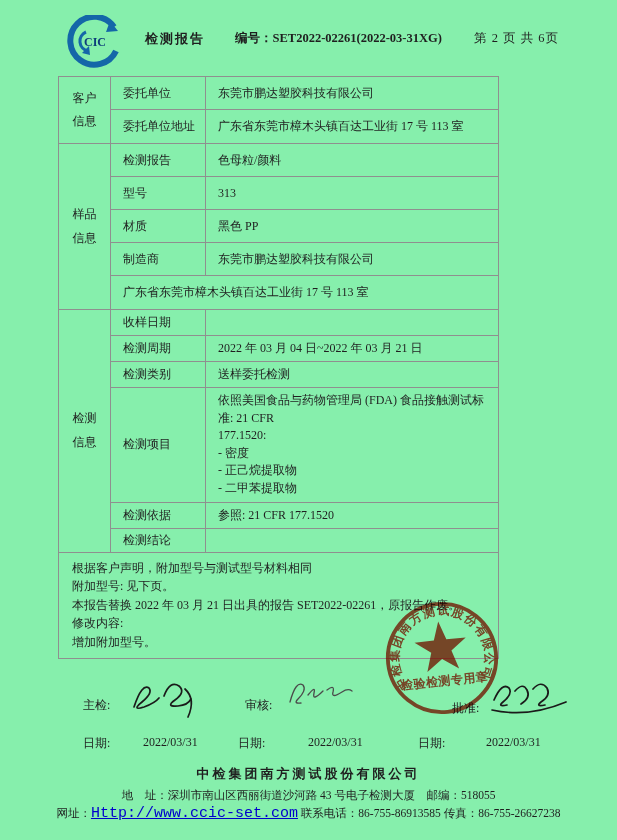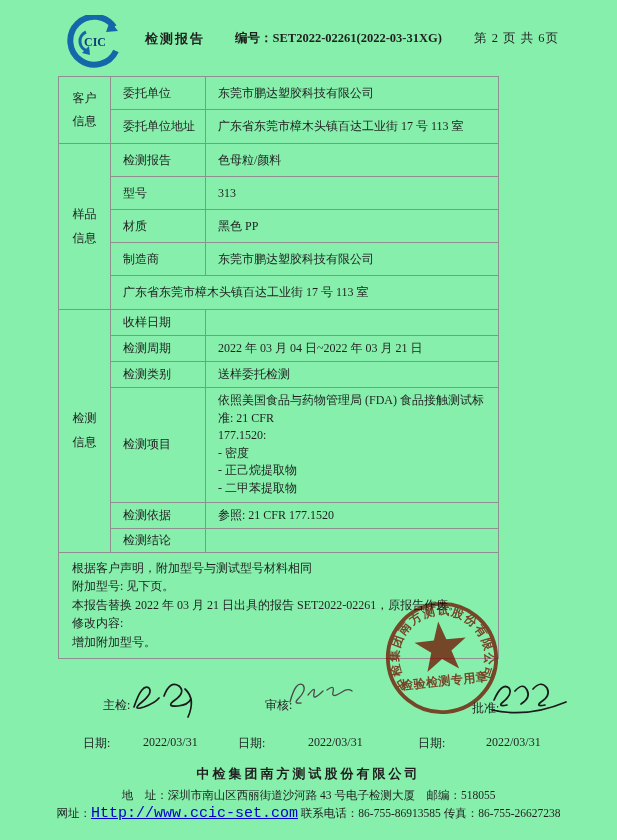--- a/index.html
+++ b/index.html
@@ -34,21 +34,21 @@
   .note-cell { flex:1; padding:6px 8px 6px 13px; white-space:pre-line; line-height:18.6px; min-height:93px; }
 
   
   .stamp {
     left:384px; top:600px; width:116px; height:116px;
     transform:rotate(-6deg); mix-blend-mode:multiply; opacity:0.92;
     pointer-events:none; z-index:5;
   }
 
   
-  .role { font-size:12px;margin-left:20px; }
+  .role { font-size:12px; }
   .sig { position:absolute; }
   .date-lbl { font-size:12px; }
 
   
   .ft-company { left:0; right:0; top:765px; text-align:center; font-weight:bold; font-size:13px; letter-spacing:3px; }
   .ft-line1 { left:0; right:0; top:788px; text-align:center; font-size:11.5px; }
   .ft-line2 { left:0; right:0; top:805px; text-align:center; font-size:11.5px; }
   .url {
     color:#0000cc; text-decoration:underline;
     font-family:"Liberation Mono","DejaVu Sans Mono",monospace; font-size:15px;

